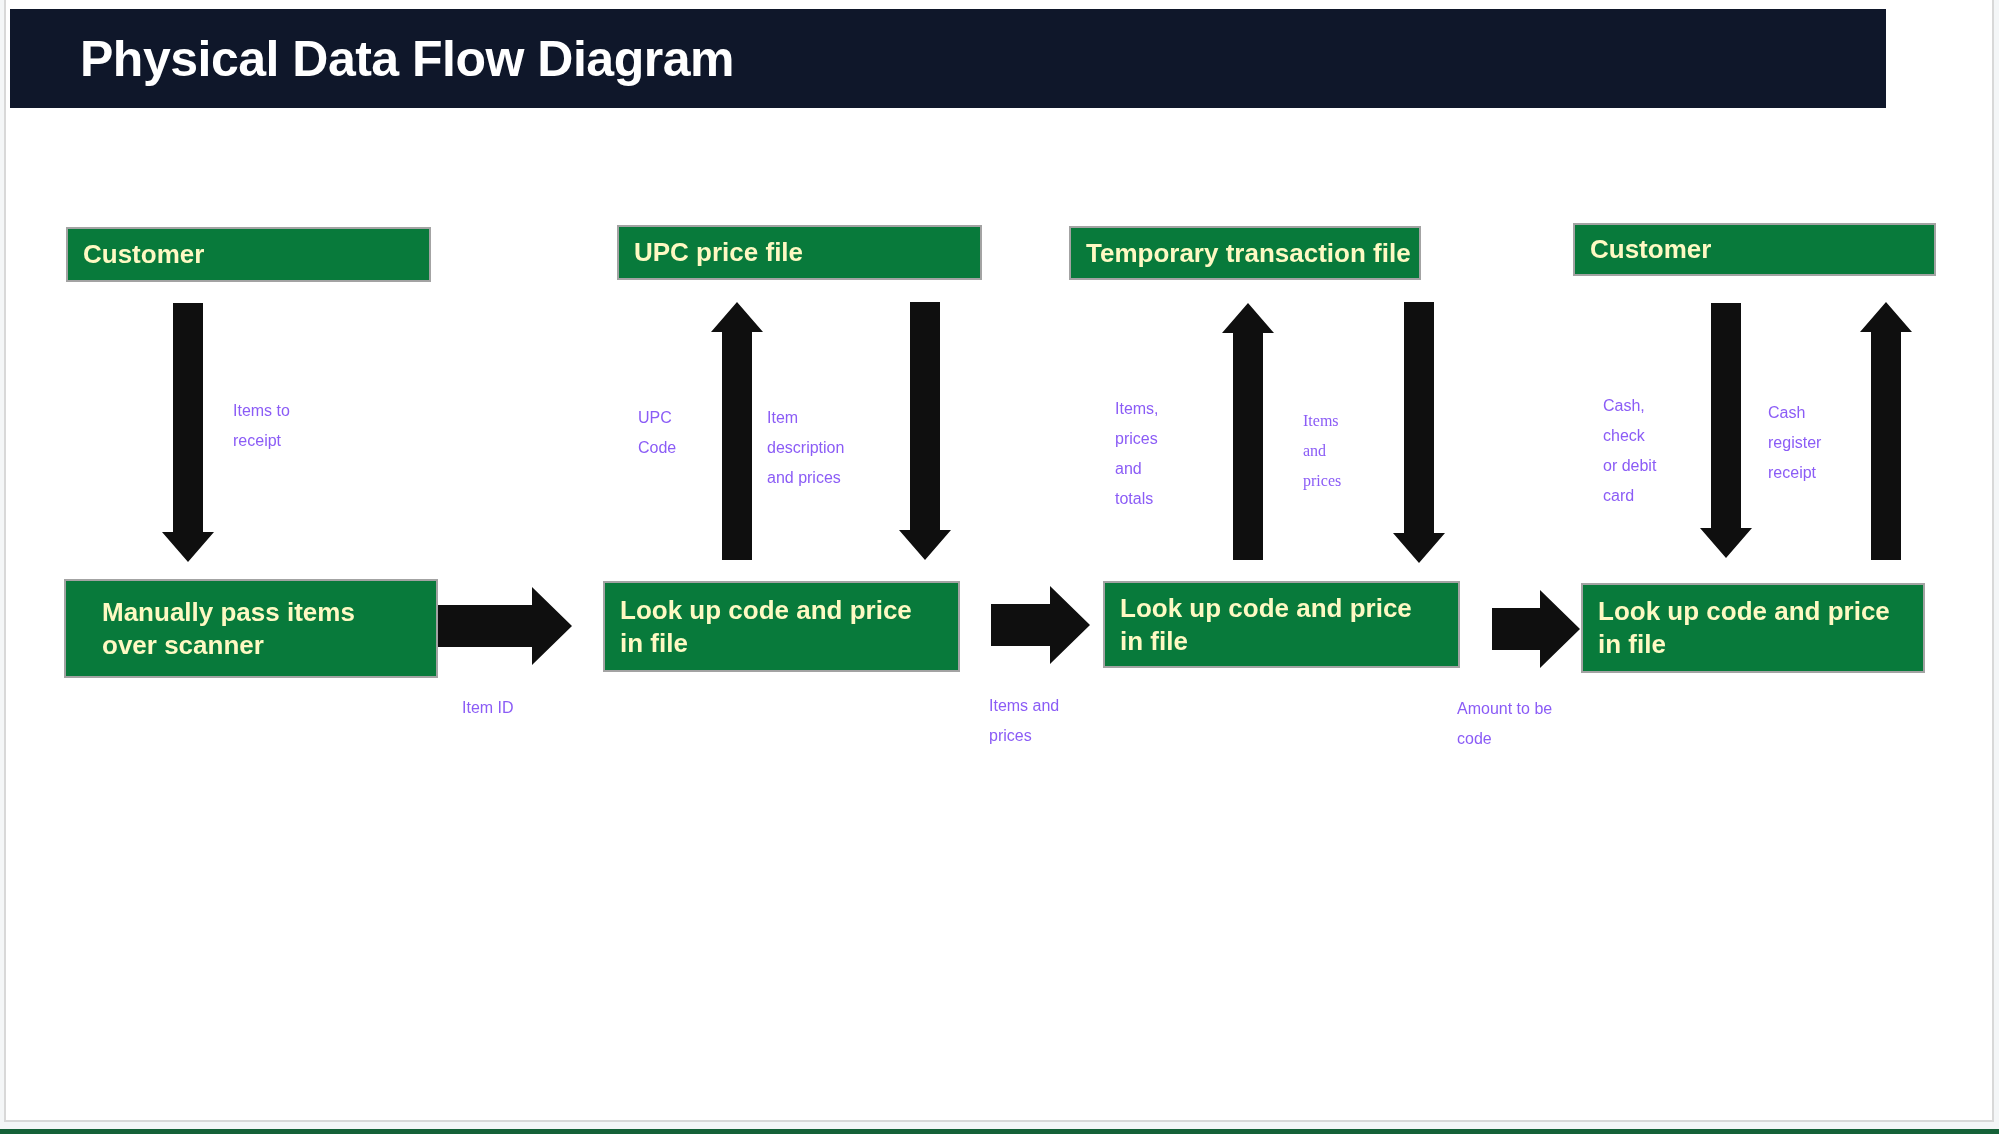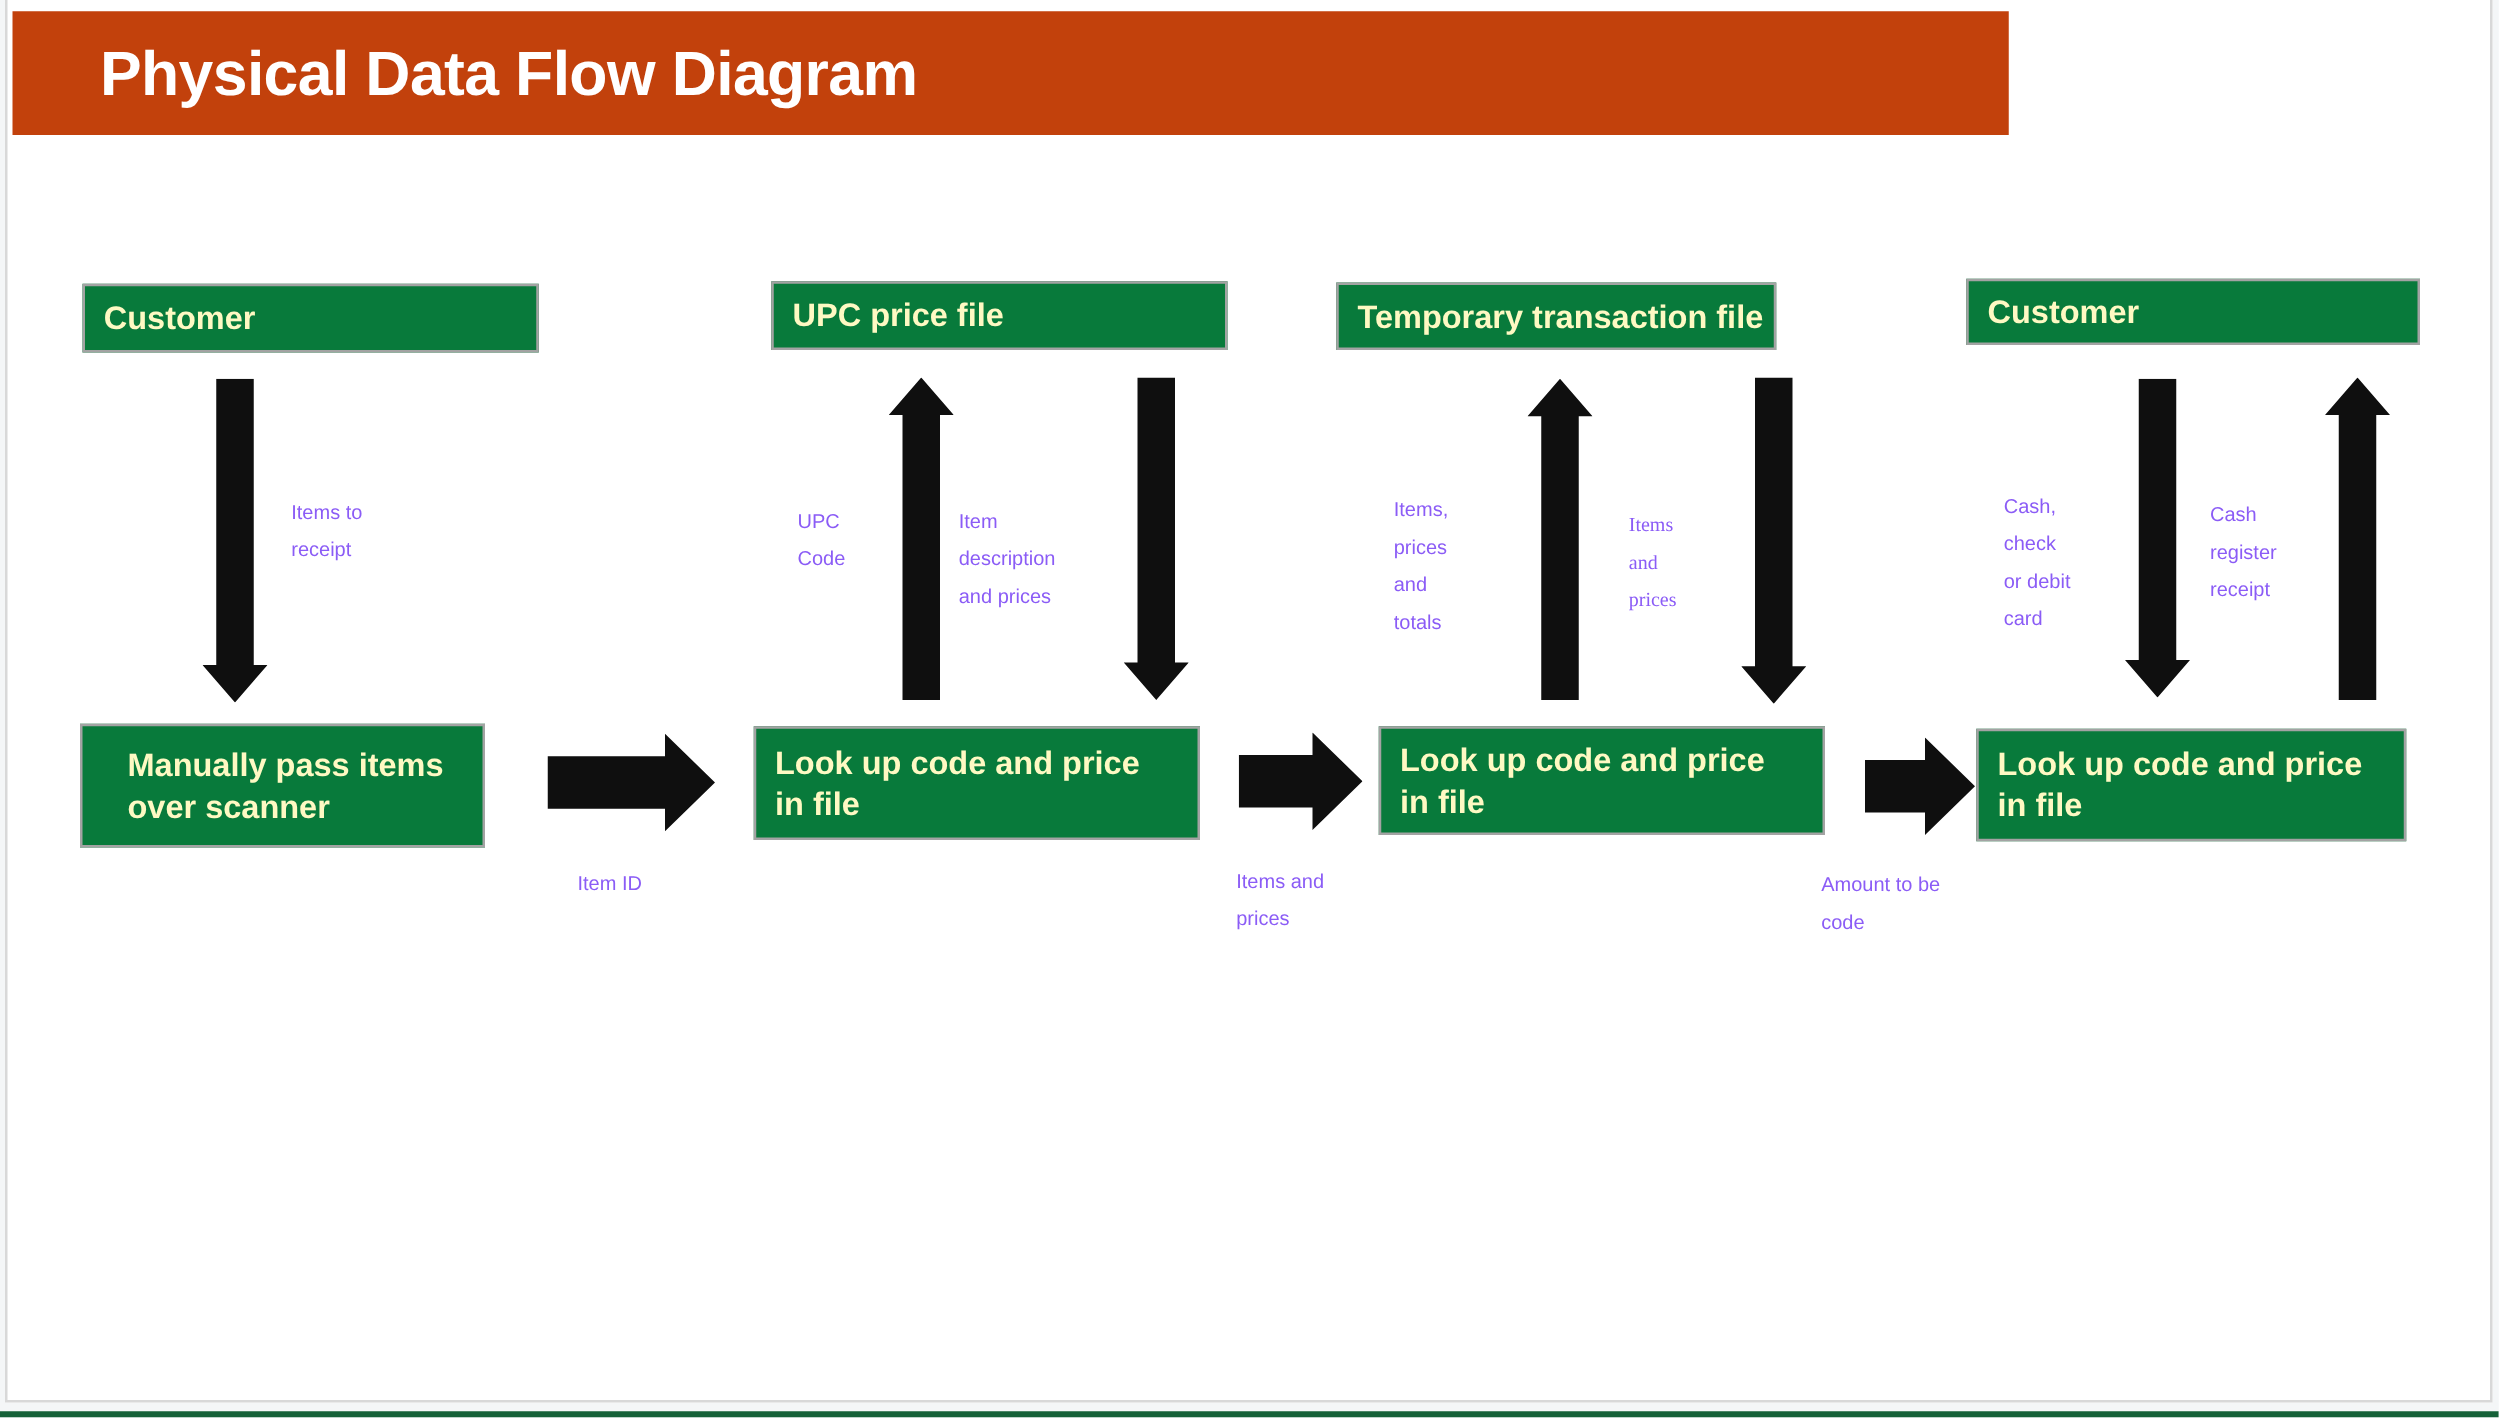--- a/index.html
+++ b/index.html
@@ -11,22 +11,22 @@
     overflow:hidden;
   }
   .canvas{
     position:absolute;left:4px;top:-2px;width:1990px;height:1124px;
     background:#ffffff;
     border:2px solid #d8d8d8;
     box-sizing:border-box;
   }
   .abs{position:absolute;box-sizing:border-box;}
   .title-bar{
-    left:10px;top:9px;width:1597px;height:99px;
-    background:#c2410c;
+    left:10px;top:9px;width:1876px;height:99px;
+    background:#0f172a;
     display:flex;align-items:center;
     padding-left:70px;
   }
   .title-bar .t{
     color:#ffffff;font-size:50px;font-weight:700;letter-spacing:-0.5px;white-space:nowrap;
   }
   .gbox{
     background:#087a3b;
     border:2px solid #a3a3a3;
     color:#fef9c3;font-weight:700;font-size:26px;
@@ -57,21 +57,21 @@
 <div class="abs gbox" style="left:617px;top:225px;width:365px;height:55px;">
   <div class="ln">UPC price file</div>
 </div>
 <div class="abs gbox" style="left:1069px;top:226px;width:352px;height:54px;">
   <div class="ln">Temporary transaction file</div>
 </div>
 <div class="abs gbox" style="left:1573px;top:223px;width:363px;height:53px;">
   <div class="ln">Customer</div>
 </div>
 
-<div class="abs gbox" style="left:64px;top:579px;width:324px;height:99px;padding-left:36px;">
+<div class="abs gbox" style="left:64px;top:579px;width:374px;height:99px;padding-left:36px;">
   <div class="ln">Manually pass items</div>
   <div class="ln">over scanner</div>
 </div>
 <div class="abs gbox" style="left:603px;top:581px;width:357px;height:91px;">
   <div class="ln">Look up code and price</div>
   <div class="ln">in file</div>
 </div>
 <div class="abs gbox" style="left:1103px;top:581px;width:357px;height:87px;">
   <div class="ln">Look up code and price</div>
   <div class="ln">in file</div>

